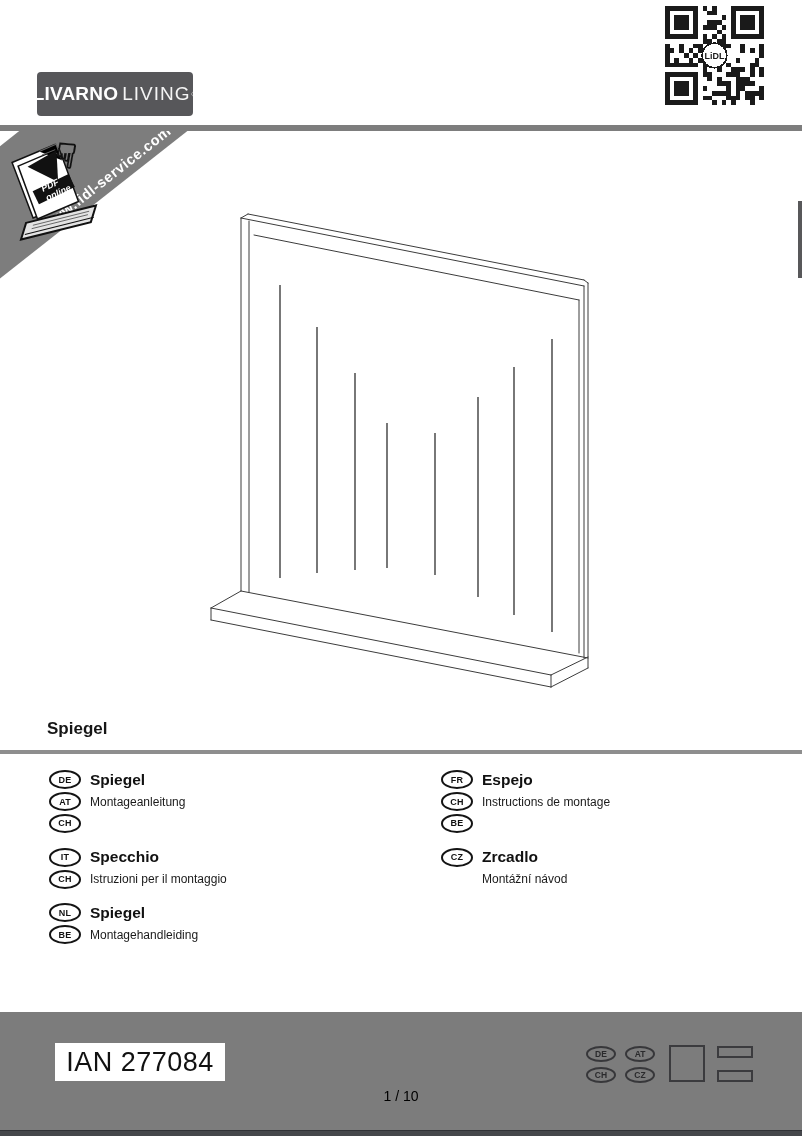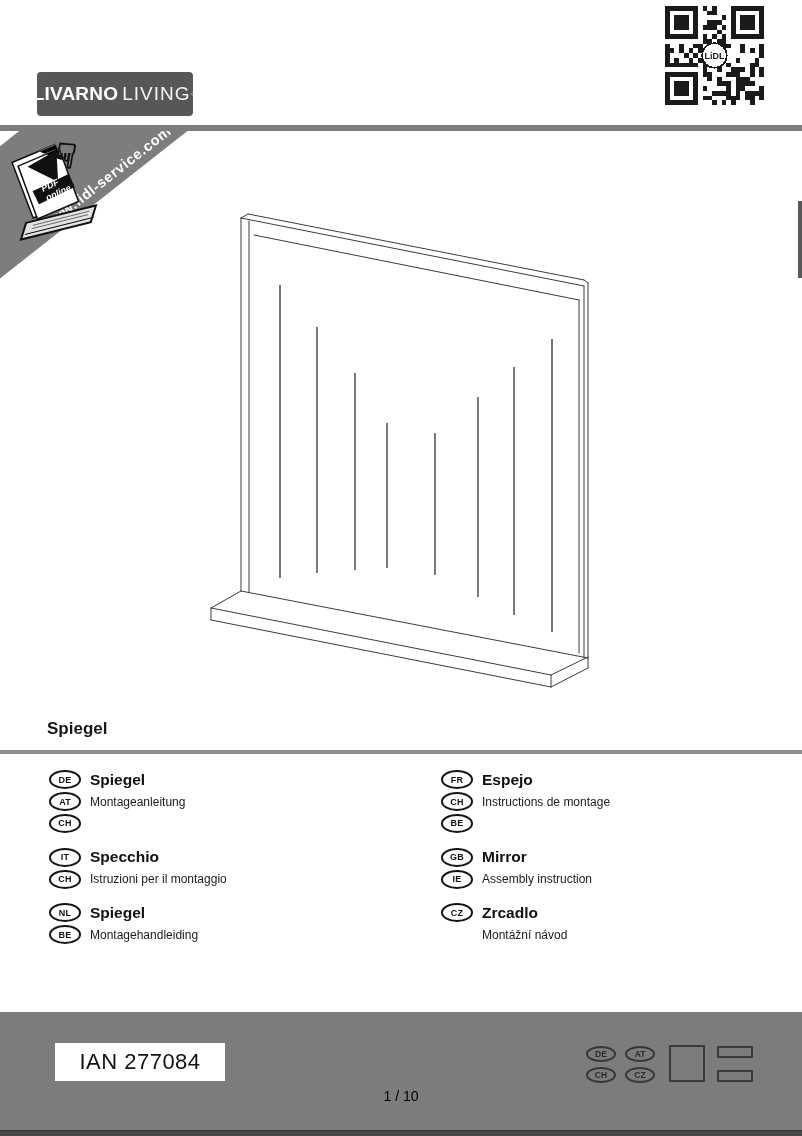--- a/index.html
+++ b/index.html
@@ -44,21 +44,21 @@
          display:flex;align-items:center;justify-content:center;font-size:9px;font-weight:bold;
          letter-spacing:.2px;color:#111;box-sizing:content-box;}
   .badge.hidden{visibility:hidden;}
   .lang-text{margin-left:9px;font-size:12px;color:#1a1a1a;}
   .lang-text.bold{font-size:15.5px;font-weight:bold;color:#111;}
 
   
   .footer{position:absolute;left:0;top:1012px;width:802px;height:124px;background:#7c7c7c;}
   .ian-box{position:absolute;left:55px;top:31px;width:170px;height:38px;background:#fff;
            display:flex;align-items:center;justify-content:center;}
-  .ian-text{font-size:22px;color:#111;letter-spacing:.5px;}
+  .ian-text{font-size:27px;color:#111;letter-spacing:.5px;}
   .footer-badges{position:absolute;left:586px;top:34px;display:grid;
                  grid-template-columns:auto auto;grid-gap:5px 9px;}
   .fbadge{width:26px;height:12px;border:2px solid #37373a;border-radius:50%;
           display:flex;align-items:center;justify-content:center;
           font-size:8.5px;font-weight:bold;color:#2a2a2c;}
   .pack-square{position:absolute;left:669px;top:33px;width:32px;height:33px;border:2.5px solid #3b3b3e;}
   .pack-rect1{position:absolute;left:717px;top:34px;width:32px;height:8px;border:2.5px solid #3b3b3e;}
   .pack-rect2{position:absolute;left:717px;top:58px;width:32px;height:8px;border:2.5px solid #3b3b3e;}
   .page-num{position:absolute;left:0;top:76px;width:100%;text-align:center;
             font-size:14px;color:#000000;}
@@ -326,30 +326,20 @@
           <span class="badge">CH</span>
           <span class="lang-text">Instructions de montage</span>
         </div>
         <div class="lang-row">
           <span class="badge">BE</span>
           <span class="lang-text"></span>
         </div>
       </div>
       <div class="lang-group">
         <div class="lang-row">
-          <span class="badge">GB</span>
-          <span class="lang-text bold">Mirror</span>
-        </div>
-        <div class="lang-row">
-          <span class="badge">IE</span>
-          <span class="lang-text">Assembly instruction</span>
-        </div>
-      </div>
-      <div class="lang-group">
-        <div class="lang-row">
           <span class="badge">CZ</span>
           <span class="lang-text bold">Zrcadlo</span>
         </div>
         <div class="lang-row">
           <span class="badge hidden"></span>
           <span class="lang-text">Montážní návod</span>
         </div>
       </div>
     </div>
 

